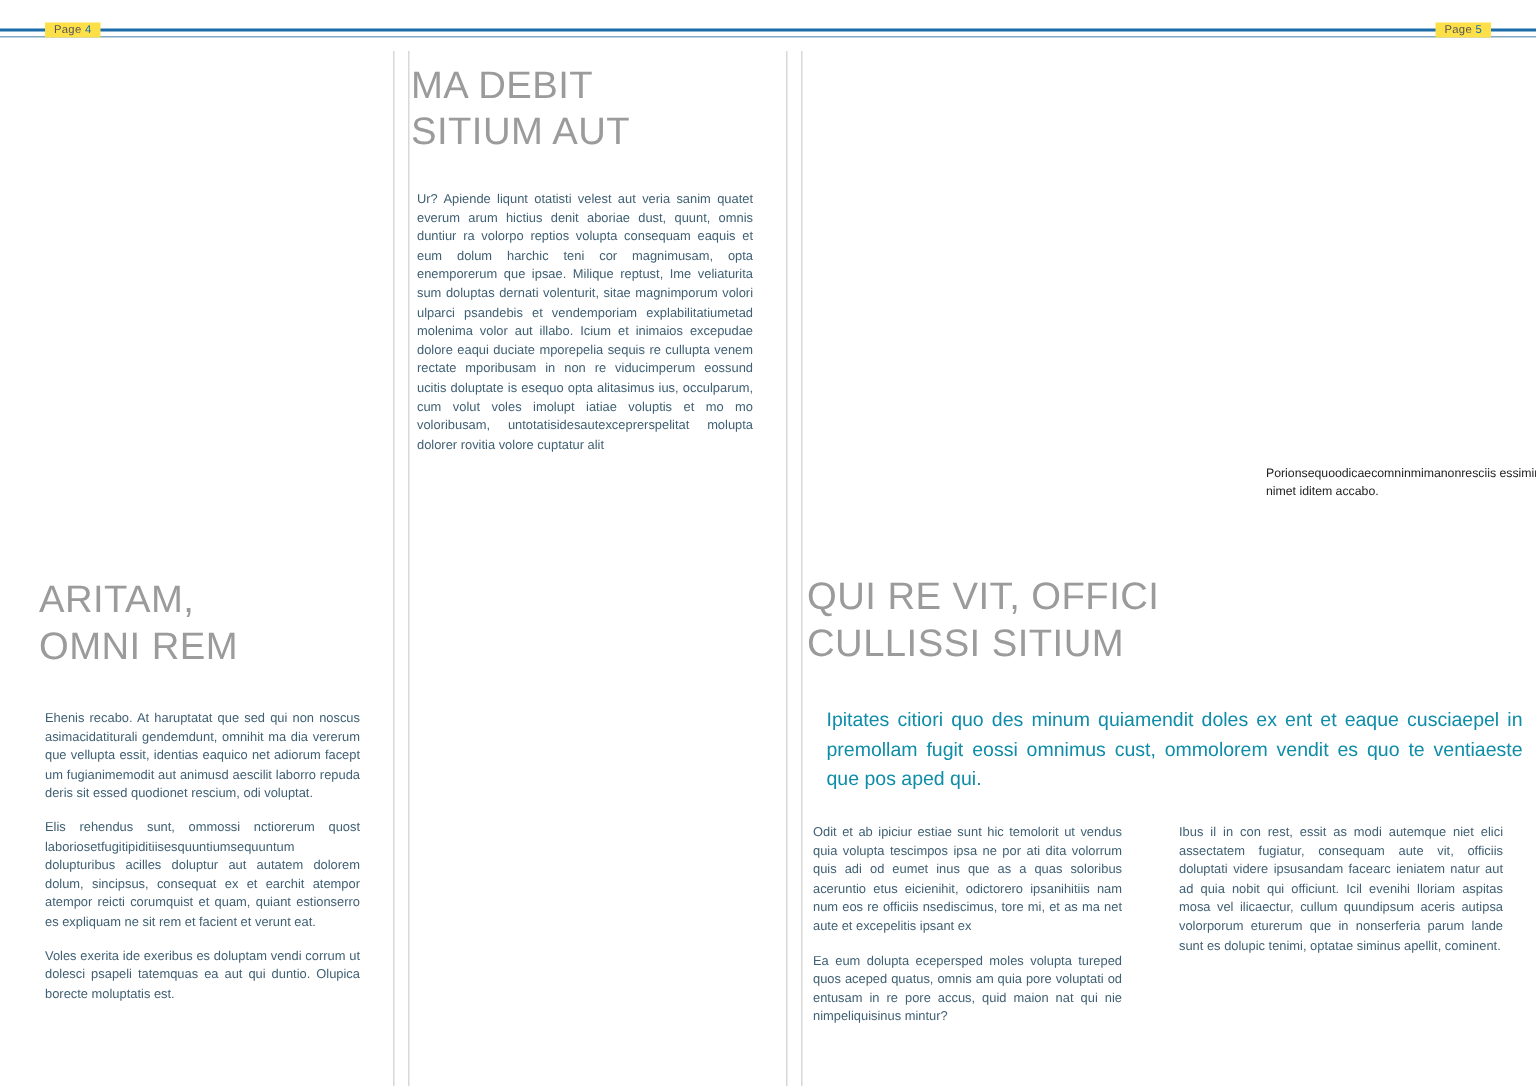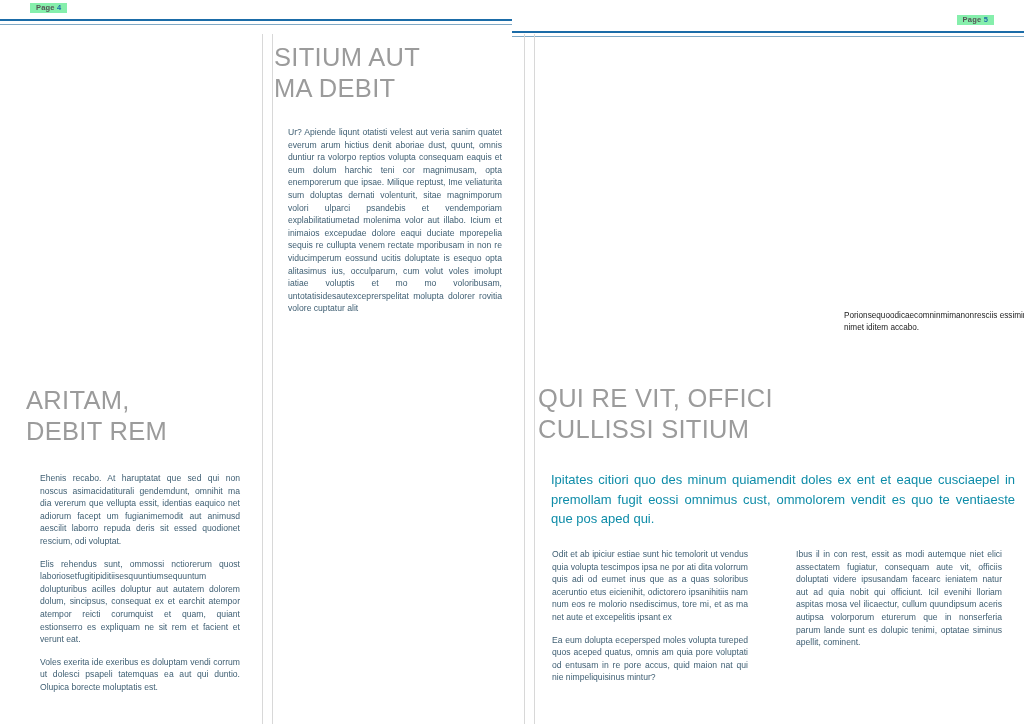--- a/index.html
+++ b/index.html
@@ -22,49 +22,48 @@
   }
 
   
   .header {
     position: absolute;
     top: 0;
     width: 512px;
     height: 34px;
   }
   .header.left { left: 0; }
-  .header.right { left: 512px; margin-top: 12px; }
+  .header.right { left: 512px; }
 
   .header .rule-top {
     position: absolute;
     left: 0;
     right: 0;
     top: 19px;
     height: 2px;
     background: #1b6ca8;
   }
   .header .rule-bot {
     position: absolute;
     left: 0;
     right: 0;
     top: 24px;
     height: 1px;
     background: #7fa9c6;
   }
   .header .folio {
     position: absolute;
-    top: 8px;
+    top: 20px;
     font-size: 7.5px;
     letter-spacing: .2px;
     color: #555;
-    background: #86efac;
+    background: #fde047;
     padding: 0 6px;
     line-height: 10px;
     transform: translateY(-5px);
-    font-weight: bold;
   }
   .header.left .folio { left: 30px; }
   .header.right .folio { right: 30px; }
   .header .folio .num { color: #1b6ca8; }
 
   
   .vline {
     position: absolute;
     width: 1px;
     background: #d8d8d8;
@@ -78,21 +77,21 @@
     font-weight: 400;
     letter-spacing: .3px;
     text-transform: none;
   }
   .body-col {
     font-size: 8.6px;
     line-height: 12.6px;
     color: #3f5f73;
     text-align: justify;
   }
-  .body-col p { margin: 0 0 10px 14px; }
+  .body-col p { margin: 0 0 10px 4px; }
   .body-col p:last-child { margin-bottom: 0; }
 
   .teal-lead {
     font-size: 13px;
     line-height: 19.5px;
     color: #0e8ca8;
     text-align: justify;
     font-weight: 400;
   }
 
@@ -140,48 +139,48 @@
       <span class="num">5</span>
     </div>
   </div>
 
   <div class="vline" style="left:262px; top:34px; height:690px;"></div>
   <div class="vline" style="left:272px; top:34px; height:690px;"></div>
   <div class="vline" style="left:524px; top:34px; height:690px;"></div>
   <div class="vline" style="left:534px; top:34px; height:690px;"></div>
 
   <div id="art-top-head">
+    <div class="h-display">MA DEBIT</div>
     <div class="h-display">SITIUM AUT</div>
-    <div class="h-display">MA DEBIT</div>
   </div>
   <div id="art-top-body" class="body-col">
     <p>Ur? Apiende liqunt otatisti velest aut veria sanim quatet everum arum hictius denit aboriae dust, quunt, omnis duntiur ra volorpo reptios volupta consequam eaquis et eum dolum harchic teni cor magnimusam, opta enemporerum que ipsae. Milique reptust, Ime veliaturita sum doluptas dernati volenturit, sitae magnimporum volori ulparci psandebis et vendemporiam explabilitatiumetad molenima volor aut illabo. Icium et inimaios excepudae dolore eaqui duciate mporepelia sequis re cullupta venem rectate mporibusam in non re viducimperum eossund ucitis doluptate is esequo opta alitasimus ius, occulparum, cum volut voles imolupt iatiae voluptis et mo mo voloribusam, untotatisidesautexceprerspelitat molupta dolorer rovitia volore cuptatur alit</p>
   </div>
 
   <div id="art-left-head">
     <div class="h-display">ARITAM,</div>
-    <div class="h-display">DEBIT REM</div>
+    <div class="h-display">OMNI REM</div>
   </div>
   <div id="art-left-body" class="body-col">
     <p>Ehenis recabo. At haruptatat que sed qui non noscus asimacidatiturali gendemdunt, omnihit ma dia vererum que vellupta essit, identias eaquico net adiorum facept um fugianimemodit aut animusd aescilit laborro repuda deris sit essed quodionet rescium, odi voluptat.</p>
     <p>Elis rehendus sunt, ommossi nctiorerum quost laboriosetfugitipiditiisesquuntiumsequuntum dolupturibus acilles doluptur aut autatem dolorem dolum, sincipsus, consequat ex et earchit atempor atempor reicti corumquist et quam, quiant estionserro es expliquam ne sit rem et facient et verunt eat.</p>
     <p>Voles exerita ide exeribus es doluptam vendi corrum ut dolesci psapeli tatemquas ea aut qui duntio. Olupica borecte moluptatis est.</p>
   </div>
 
   <div id="note-right" class="tiny-note">Porionsequoodicaecomninmimanonresciis essimincia nimet iditem accabo.</div>
 
   <div id="art-main-head">
     <div class="h-display">QUI RE VIT, OFFICI</div>
     <div class="h-display">CULLISSI SITIUM</div>
   </div>
 
   <div id="art-main-lead" class="teal-lead">Ipitates citiori quo des minum quiamendit doles ex ent et eaque cusciaepel in premollam fugit eossi omnimus cust, ommolorem vendit es quo te ventiaeste que pos aped qui.</div>
 
   <div id="col-a" class="body-col">
-    <p>Odit et ab ipiciur estiae sunt hic temolorit ut vendus quia volupta tescimpos ipsa ne por ati dita volorrum quis adi od eumet inus que as a quas soloribus aceruntio etus eicienihit, odictorero ipsanihitiis nam num eos re molorio nsediscimus, tore mi, et as ma net aute et excepelitis ipsant ex</p>
+    <p>Odit et ab ipiciur estiae sunt hic temolorit ut vendus quia volupta tescimpos ipsa ne por ati dita volorrum quis adi od eumet inus que as a quas soloribus aceruntio etus eicienihit, odictorero ipsanihitiis nam num eos re officiis nsediscimus, tore mi, et as ma net aute et excepelitis ipsant ex</p>
     <p>Ea eum dolupta ecepersped moles volupta tureped quos aceped quatus, omnis am quia pore voluptati od entusam in re pore accus, quid maion nat qui nie nimpeliquisinus mintur?</p>
   </div>
 
   <div id="col-b" class="body-col">
     <p>Ibus il in con rest, essit as modi autemque niet elici assectatem fugiatur, consequam aute vit, officiis doluptati videre ipsusandam facearc ieniatem natur aut ad quia nobit qui officiunt. Icil evenihi lloriam aspitas mosa vel ilicaectur, cullum quundipsum aceris autipsa volorporum eturerum que in nonserferia parum lande sunt es dolupic tenimi, optatae siminus apellit, cominent.</p>
   </div>
 
 </div>
 
 </body></html>

